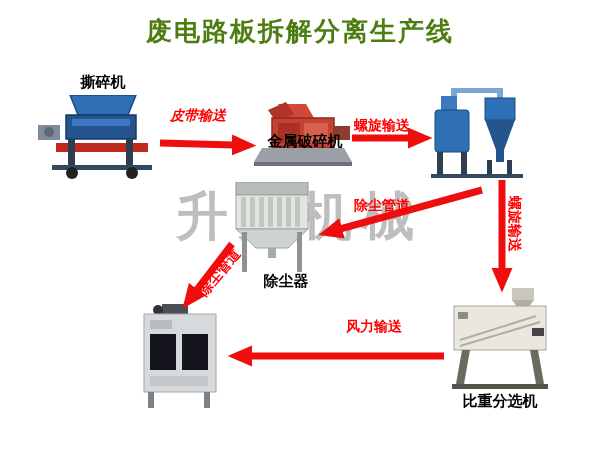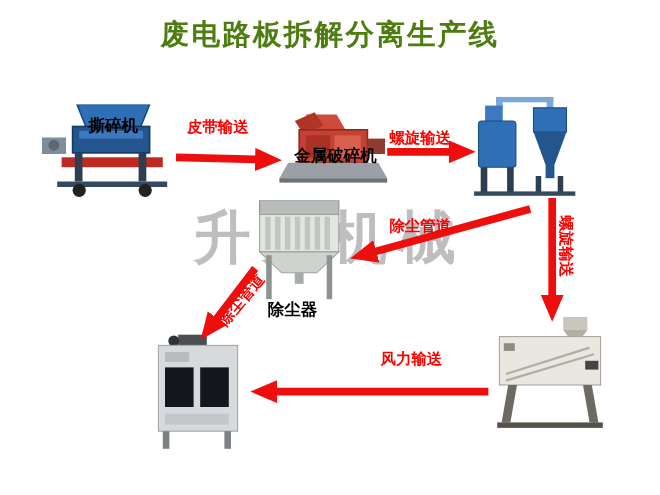--- a/index.html
+++ b/index.html
@@ -46,21 +46,21 @@
       <rect x="28" y="20" width="70" height="24" fill="#24558f" stroke="#163a66" stroke-width="1.5"></rect>
       <rect x="34" y="24" width="58" height="7" fill="#3c79c0"></rect>
       <rect x="18" y="48" width="92" height="9" fill="#c0291f"></rect>
       <rect x="30" y="44" width="7" height="26" fill="#2c3e50"></rect>
       <rect x="88" y="44" width="7" height="26" fill="#2c3e50"></rect>
       <rect x="14" y="70" width="100" height="5" fill="#34495e"></rect>
       <circle cx="34" cy="78" r="6" fill="#222"></circle>
       <circle cx="94" cy="78" r="6" fill="#222"></circle>
     </svg>
   </div>
-  <div class="m-label" style="left:68px;top:73px;width:70px;margin-top:32px;">撕碎机</div>
+  <div class="m-label" style="left:68px;top:73px;width:70px;">撕碎机</div>
 
   <div class="machine" style="left:248px;top:100px;width:112px;height:68px;">
     <svg width="112" height="68" viewBox="0 0 112 68">
       <polygon points="30,4 58,4 66,18 38,18" fill="#d04a3a"></polygon>
       <polygon points="20,10 38,2 46,14 28,22" fill="#b03427"></polygon>
       <rect x="24" y="18" width="62" height="30" fill="#c44133" stroke="#8e2b20" stroke-width="1.5"></rect>
       <rect x="30" y="23" width="22" height="20" fill="#a93226"></rect>
       <rect x="56" y="23" width="24" height="20" fill="#d7604f"></rect>
       <rect x="86" y="26" width="16" height="14" fill="#8e3b30"></rect>
       <polygon points="14,48 96,48 104,62 6,62" fill="#9aa0a6"></polygon>
@@ -99,21 +99,21 @@
         <rect x="45" y="15" width="5" height="30"></rect>
           <rect x="54" y="15" width="5" height="30"></rect>
         <rect x="63" y="15" width="5" height="30"></rect>
       </g>
       <polygon points="4,47 76,47 56,66 24,66" fill="#cfd3cf" stroke="#9fa39f"></polygon>
       <rect x="10" y="50" width="5" height="40" fill="#8f938f"></rect>
       <rect x="65" y="50" width="5" height="40" fill="#8f938f"></rect>
       <rect x="36" y="66" width="8" height="10" fill="#a7aba7"></rect>
     </svg>
   </div>
-  <div class="m-label" style="left:236px;top:272px;width:60px;text-align:center;">除尘器</div>
+  <div class="m-label" style="left:256px;top:272px;width:60px;text-align:center;">除尘器</div>
 
   <div class="machine" style="left:138px;top:304px;width:84px;height:106px;">
     <svg width="84" height="106" viewBox="0 0 84 106">
       <rect x="24" y="0" width="26" height="10" fill="#4a4f54"></rect>
       <circle cx="20" cy="6" r="5" fill="#2f3338"></circle>
       <rect x="6" y="10" width="72" height="78" fill="#d7dadc" stroke="#a3a7aa"></rect>
       <rect x="12" y="16" width="22" height="9" fill="#b7bcc0"></rect>
       <rect x="12" y="30" width="26" height="36" fill="#15161d"></rect>
       <rect x="44" y="30" width="26" height="36" fill="#15161d"></rect>
       <rect x="12" y="72" width="58" height="10" fill="#c3c7ca"></rect>
@@ -129,38 +129,39 @@
       <rect x="6" y="18" width="92" height="44" fill="#e9e7df" stroke="#a8a59c"></rect>
       <line x1="12" y1="52" x2="88" y2="28" stroke="#b1aea5" stroke-width="2"></line>
       <line x1="12" y1="58" x2="92" y2="34" stroke="#b1aea5" stroke-width="2"></line>
       <rect x="84" y="40" width="12" height="8" fill="#444"></rect>
       <rect x="10" y="24" width="10" height="7" fill="#8f8c84"></rect>
       <polygon points="14,62 22,62 16,96 8,96" fill="#6d6a62"></polygon>
       <polygon points="82,62 90,62 96,96 88,96" fill="#6d6a62"></polygon>
       <rect x="4" y="96" width="96" height="5" fill="#55524b"></rect>
     </svg>
   </div>
+  <div class="m-label" style="left:440px;top:392px;width:120px;">比重分选机</div>
 
   <svg class="arrows" width="600" height="450" viewBox="0 0 600 450">
     <defs>
       <marker id="ah" markerWidth="4" markerHeight="3.2" refX="0.3" refY="1.5" orient="auto" markerUnits="strokeWidth">
         <path d="M0,0 L3.5,1.5 L0,3 Z" fill="#ee0e0e"></path>
       </marker>
     </defs>
     <g stroke="#ee0e0e" stroke-width="7" fill="none">
       <line x1="160" y1="143" x2="234" y2="145" marker-end="url(#ah)"></line>
       <line x1="352" y1="138" x2="410" y2="138" marker-end="url(#ah)"></line>
       <line x1="502" y1="180" x2="502" y2="270" marker-end="url(#ah)"></line>
       <line x1="482" y1="190" x2="340" y2="229" marker-end="url(#ah)"></line>
       <line x1="232" y1="244" x2="196" y2="291" marker-end="url(#ah)"></line>
       <line x1="444" y1="356" x2="250" y2="356" marker-end="url(#ah)"></line>
     </g>
   </svg>
 
-  <div class="flow-label" style="left:166px;top:107px;width:64px;">皮带输送</div>
+  <div class="flow-label" style="left:166px;top:107px;width:64px;font-style:italic;">皮带输送</div>
 
   <div class="flow-label" style="left:350px;top:117px;width:64px;">螺旋输送</div>
 
   <div class="flow-label rot90" style="left:484px;top:215px;width:60px;">螺旋输送</div>
 
   <div class="flow-label" style="left:350px;top:197px;width:64px;">除尘管道</div>
 
   <div class="flow-label rotDiag" style="left:188px;top:264px;width:64px;">除尘管道</div>
 
   <div class="flow-label" style="left:342px;top:318px;width:64px;">风力输送</div>

